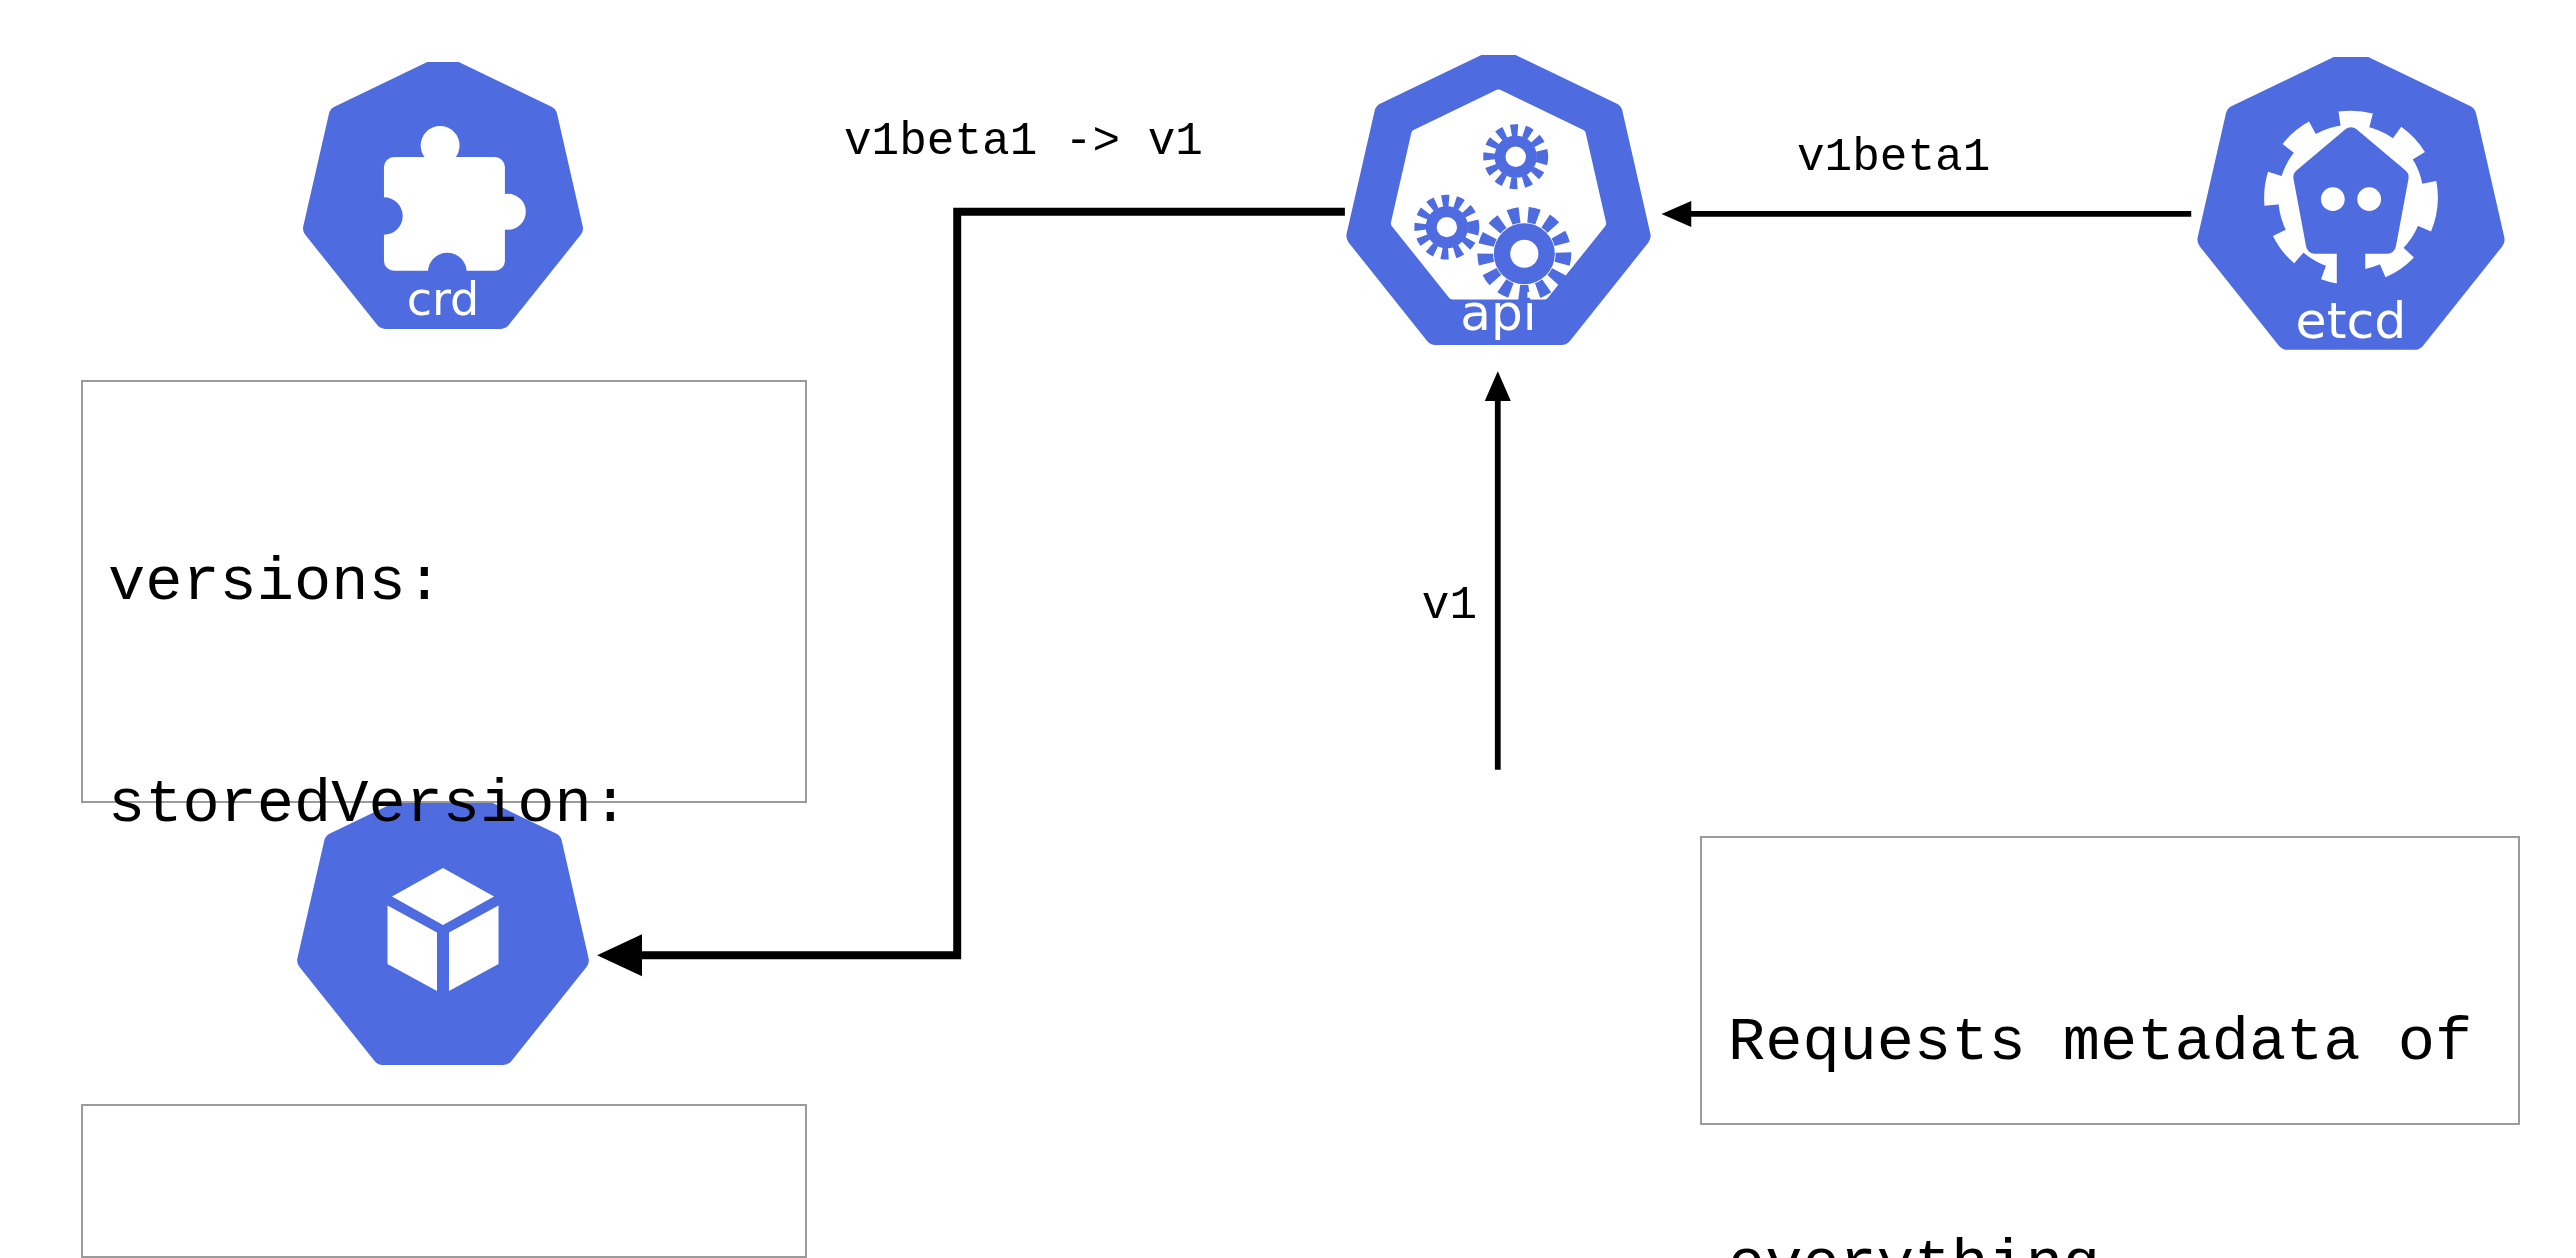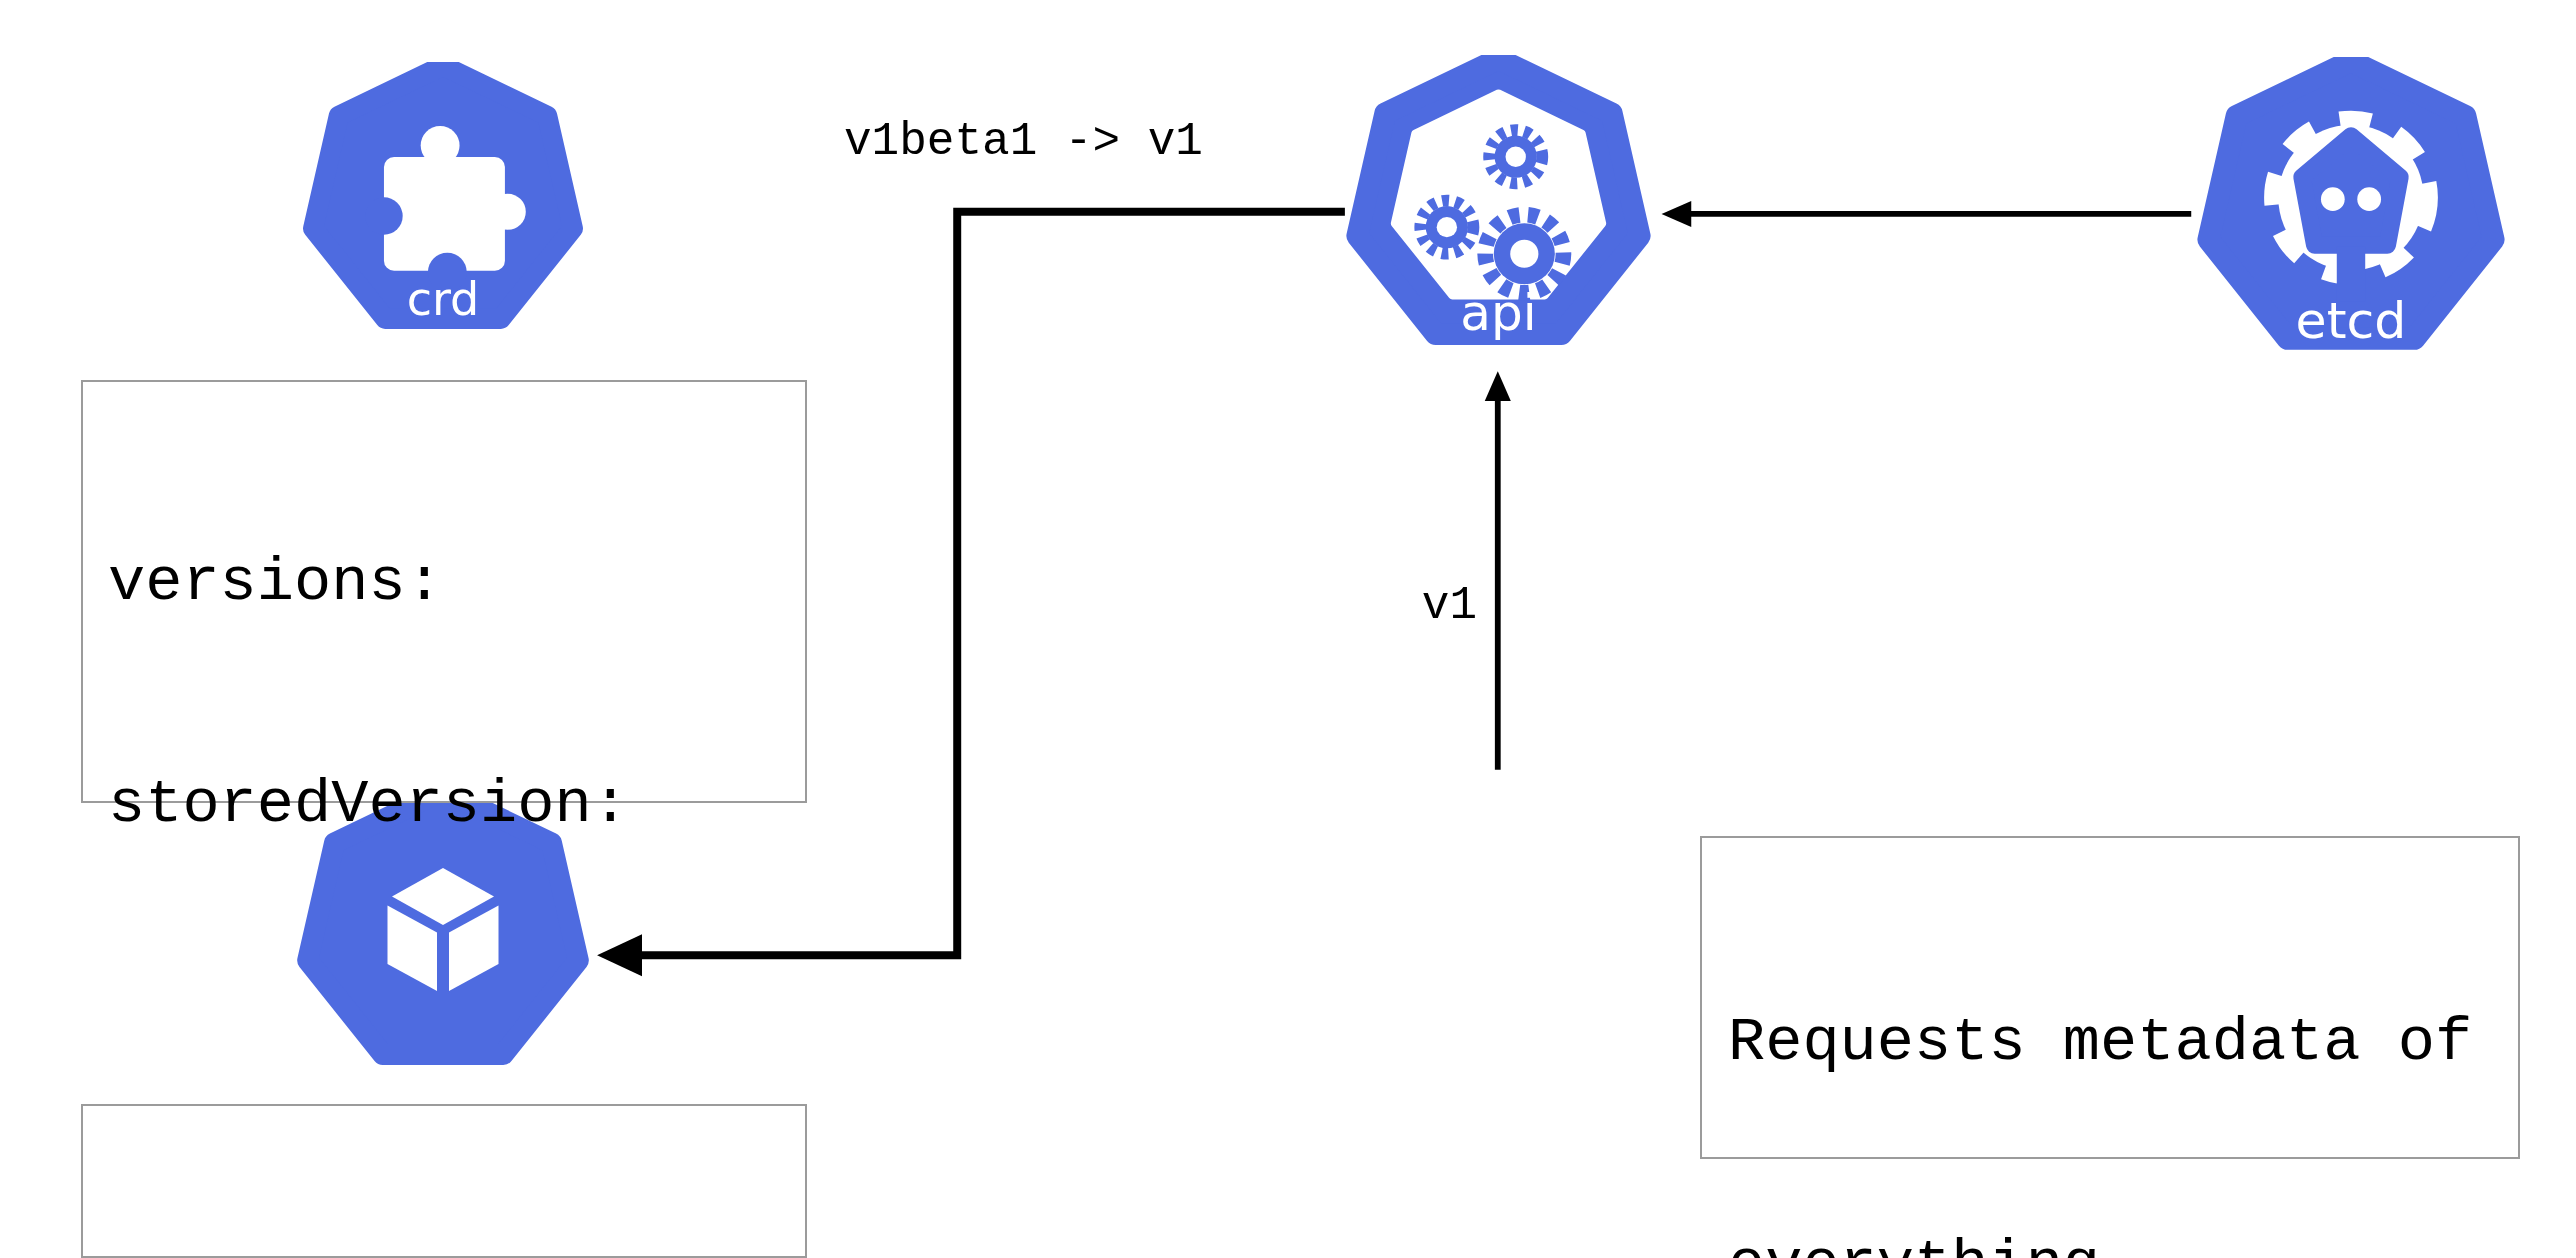--- a/index.html
+++ b/index.html
@@ -43,21 +43,21 @@
     background: #ffffff;
     border: 2.2px solid #9b9b9b;
     font-family: "Liberation Mono", monospace;
     font-size: 62px;
     line-height: 74px;
     color: #000000;
     white-space: pre;
   }
   #note-versions { left: 81px;  top: 380px;  width: 726px; height: 423px; padding: 16px 0 0 25px; }
   #note-pod      { left: 81px;  top: 1104px; width: 726px; height: 154px; padding: 13px 0 0 25px; }
-  #note-cm       { left: 1700px; top: 836px; width: 820px; height: 323px; padding: 20px 12px 0 26px; }
+  #note-cm       { left: 1700px; top: 836px; width: 820px; height: 289px; padding: 20px 12px 0 26px; }
 
   .icon-label {
     font-family: "DejaVu Sans", "Liberation Sans", sans-serif;
     fill: #ffffff;
   }
 </style>
 </head>
 <body>
 
 <div class="canvas">
@@ -71,20 +71,21 @@
       <line x1="3024" y1="295" x2="2330" y2="295" stroke="#000000" stroke-width="8"></line>
       <polygon points="2293,295 2334,277 2334,313" fill="#000000"></polygon>
     </g>
     <g>
       <line x1="2067" y1="1062" x2="2067" y2="550" stroke="#000000" stroke-width="8"></line>
       <polygon points="2067,512 2049,553 2085,553" fill="#000000"></polygon>
     </g>
   </svg>
 
   <div class="edge-label" id="lbl-conv">v1beta1 -&gt; v1</div>
+  <div class="edge-label" id="lbl-etcd">v1beta1</div>
   <div class="edge-label" id="lbl-cm">v1</div>
 
   <div class="icon" id="icon-crd">
     <svg viewBox="0 0 400 395" xmlns="http://www.w3.org/2000/svg">
       <path d="M200,5 L55.3,74.7 L19.6,231.2 L119.7,356.7 L280.3,356.7 L380.4,231.2 L344.7,74.7 Z" fill="#4e6be0" stroke="#4e6be0" stroke-width="28" stroke-linejoin="round"></path>
       <g>
         <rect x="118" y="132" width="168" height="158" rx="14" fill="#ffffff"></rect>
         <circle cx="196" cy="116" r="27" fill="#ffffff"></circle>
         <rect x="180" y="114" width="32" height="30" fill="#ffffff"></rect>
         <circle cx="290" cy="208" r="25" fill="#ffffff"></circle>

